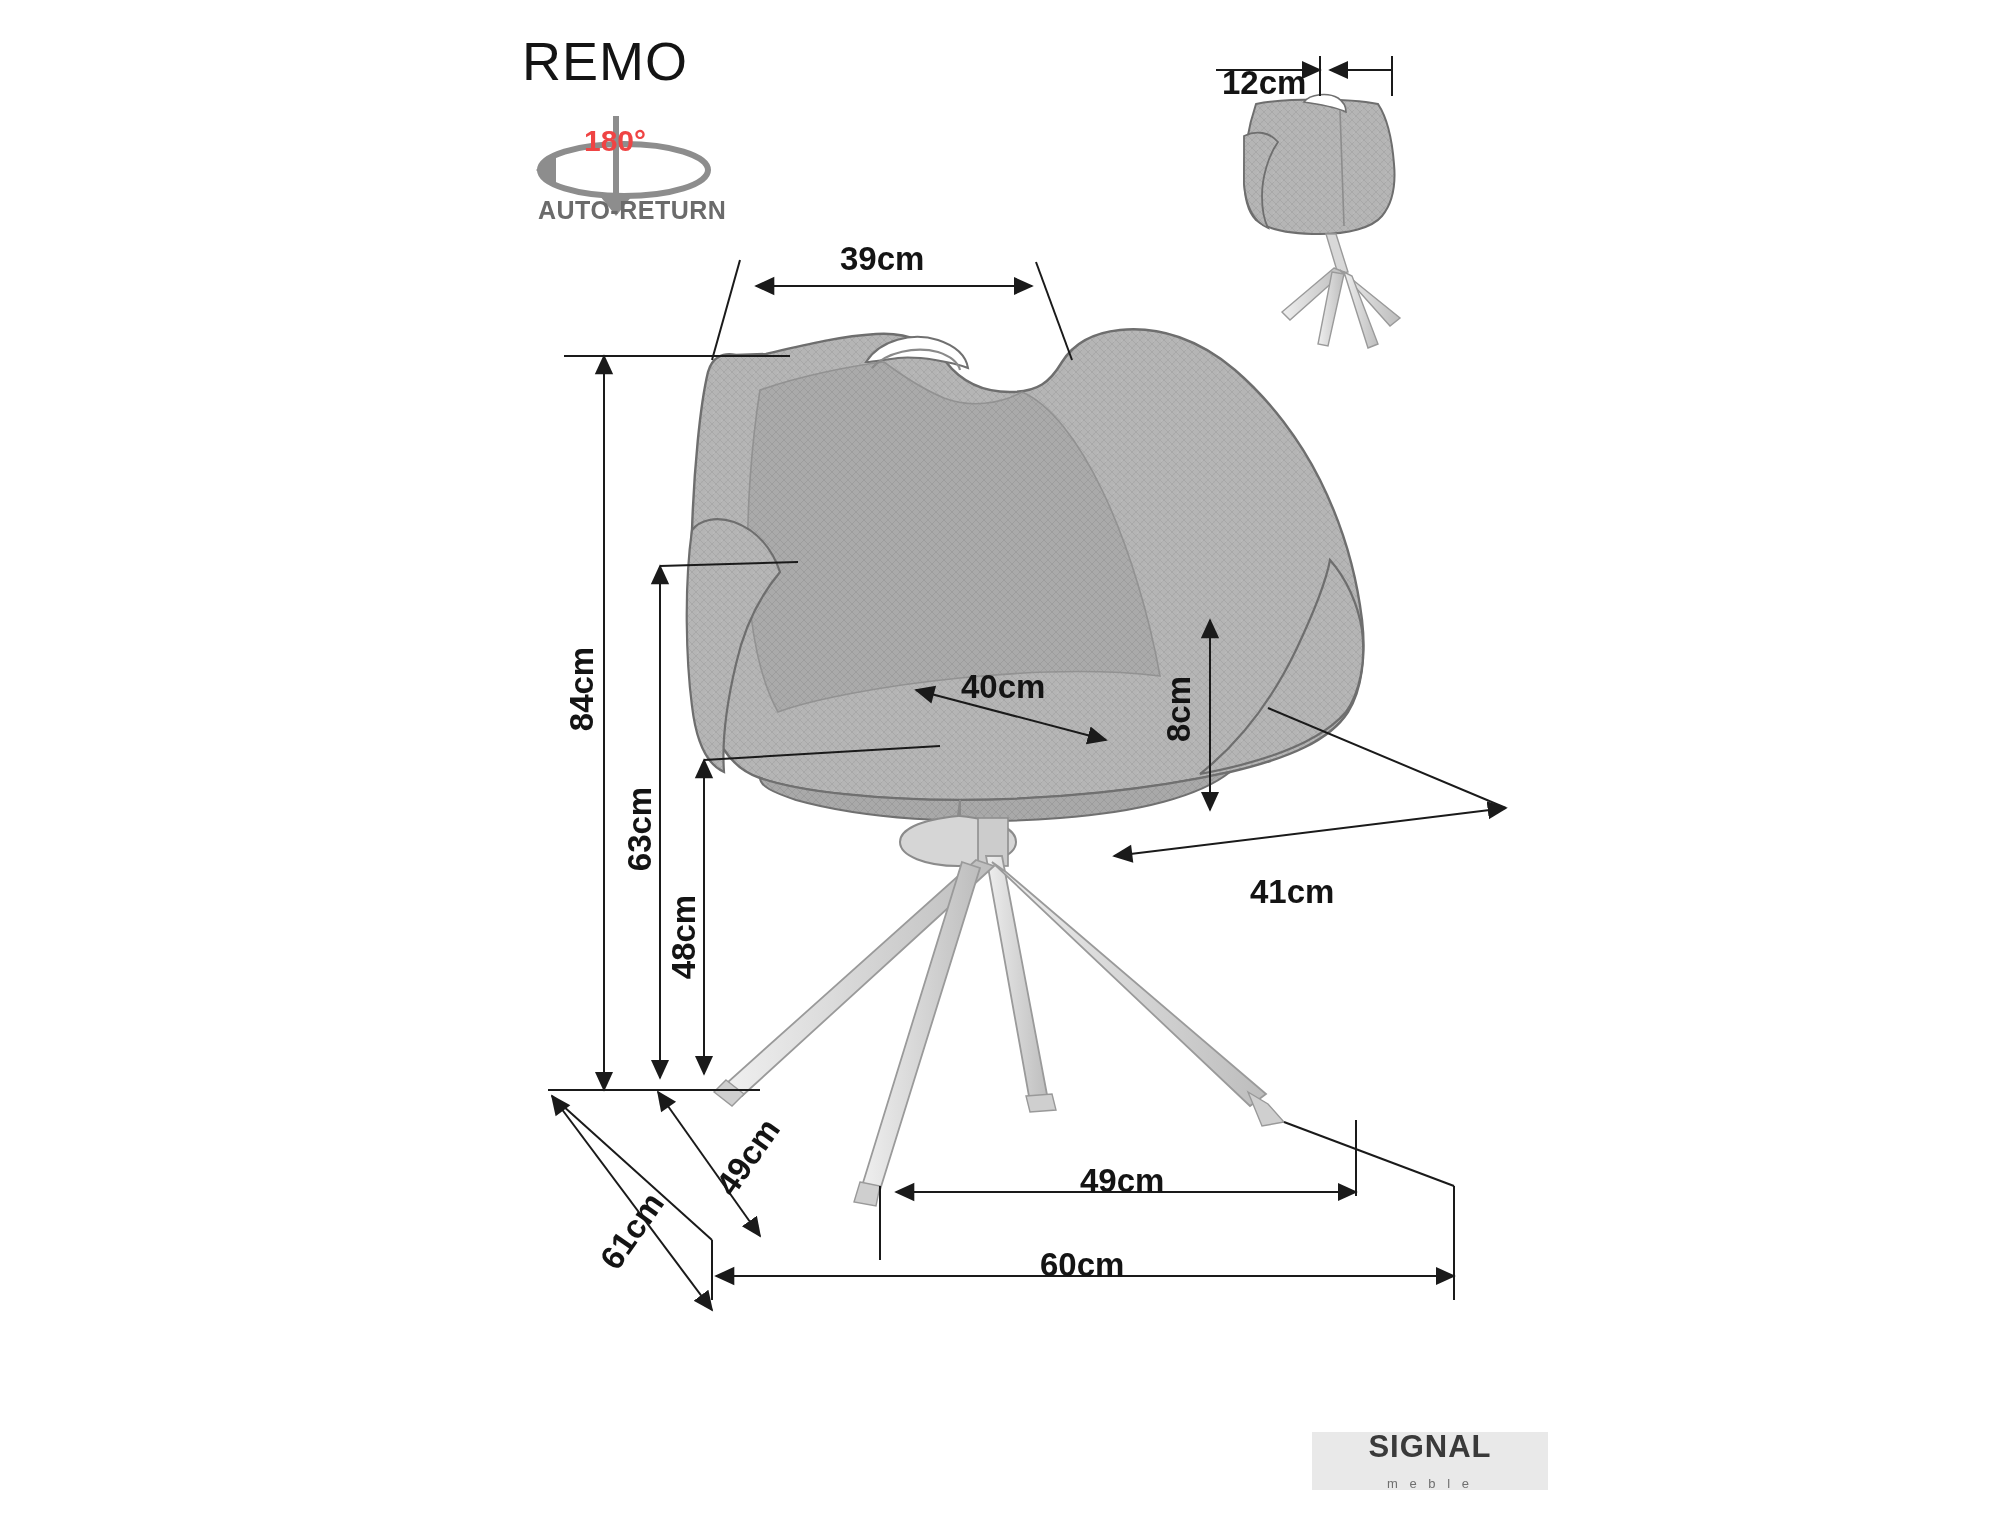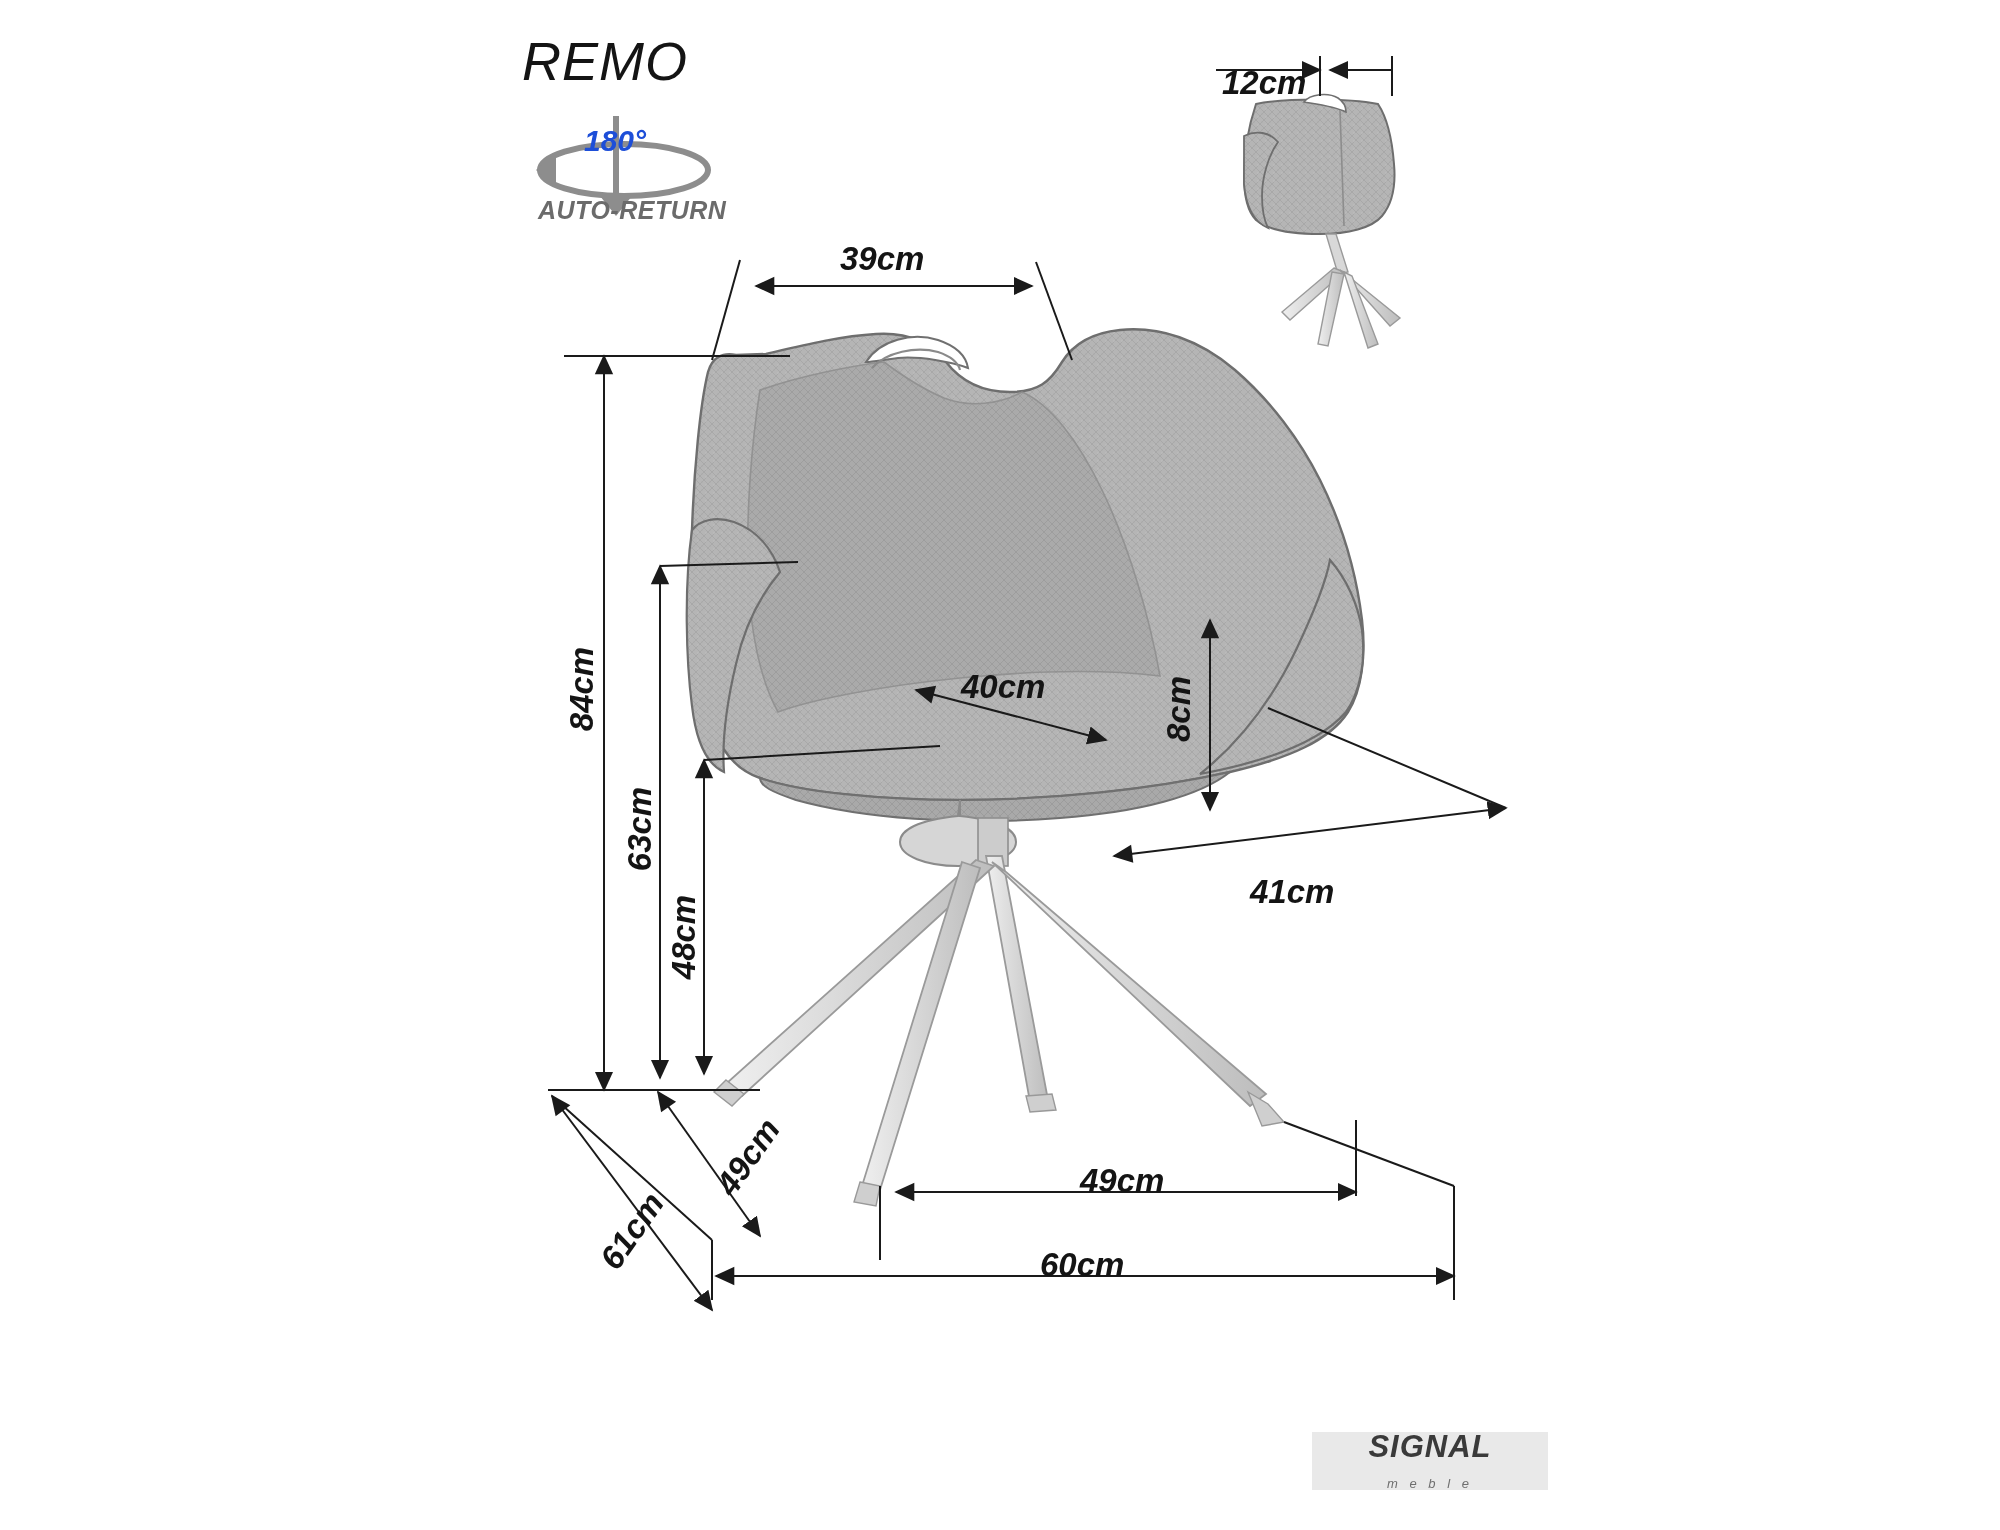--- a/index.html
+++ b/index.html
@@ -8,21 +8,20 @@
     background: #ffffff;
   }
   #page {
     position: relative;
     width: 1816px;
     height: 1530px;
     background: #ffffff;
     overflow: hidden;
     font-family: "Liberation Sans", sans-serif;
     color: #1a1a1a;
-    font-style: italic;
   }
   #diagram-svg {
     position: absolute;
     left: 0;
     top: 0;
     width: 2000px;
     height: 1530px;
   }
   .lbl {
     position: absolute;
@@ -45,21 +44,21 @@
     font-weight: normal;
     letter-spacing: 1px;
     color: #141414;
   }
   #rot-deg {
     position: absolute;
     left: 584px;
     top: 124px;
     font-size: 30px;
     font-weight: bold;
-    color: #1d4ed8;
+    color: #ef4444;
   }
   #auto-return {
     position: absolute;
     left: 538px;
     top: 196px;
     font-size: 25px;
     font-weight: bold;
     letter-spacing: 0.5px;
     color: #6b6b6b;
   }

